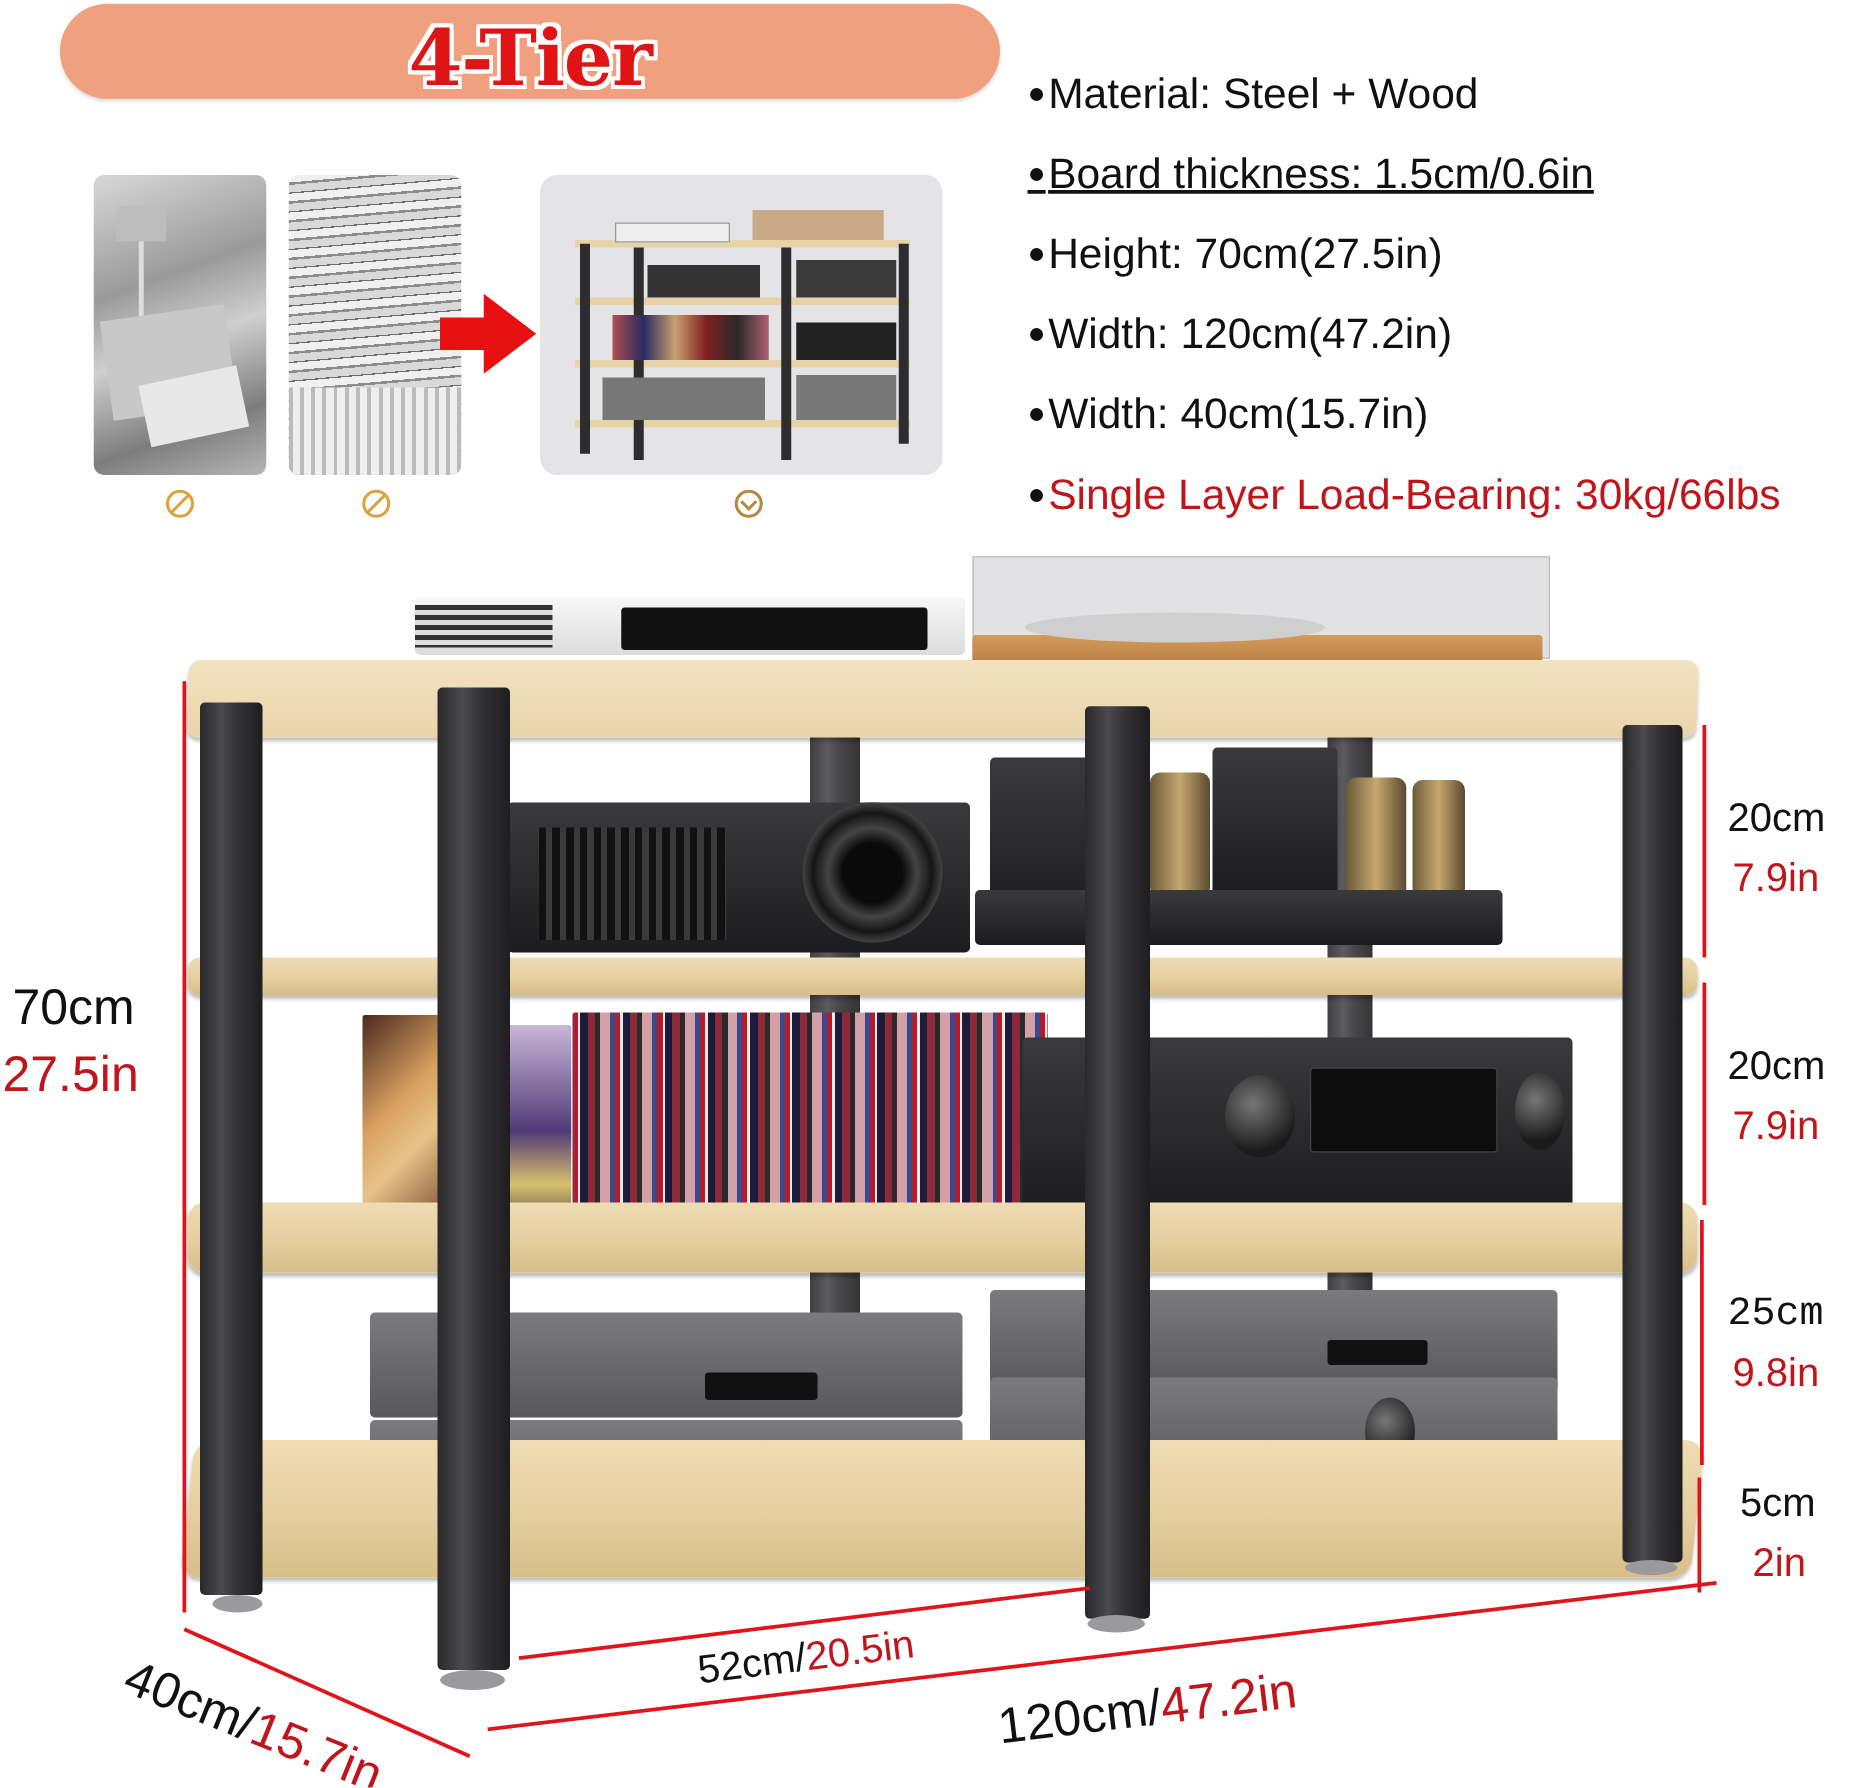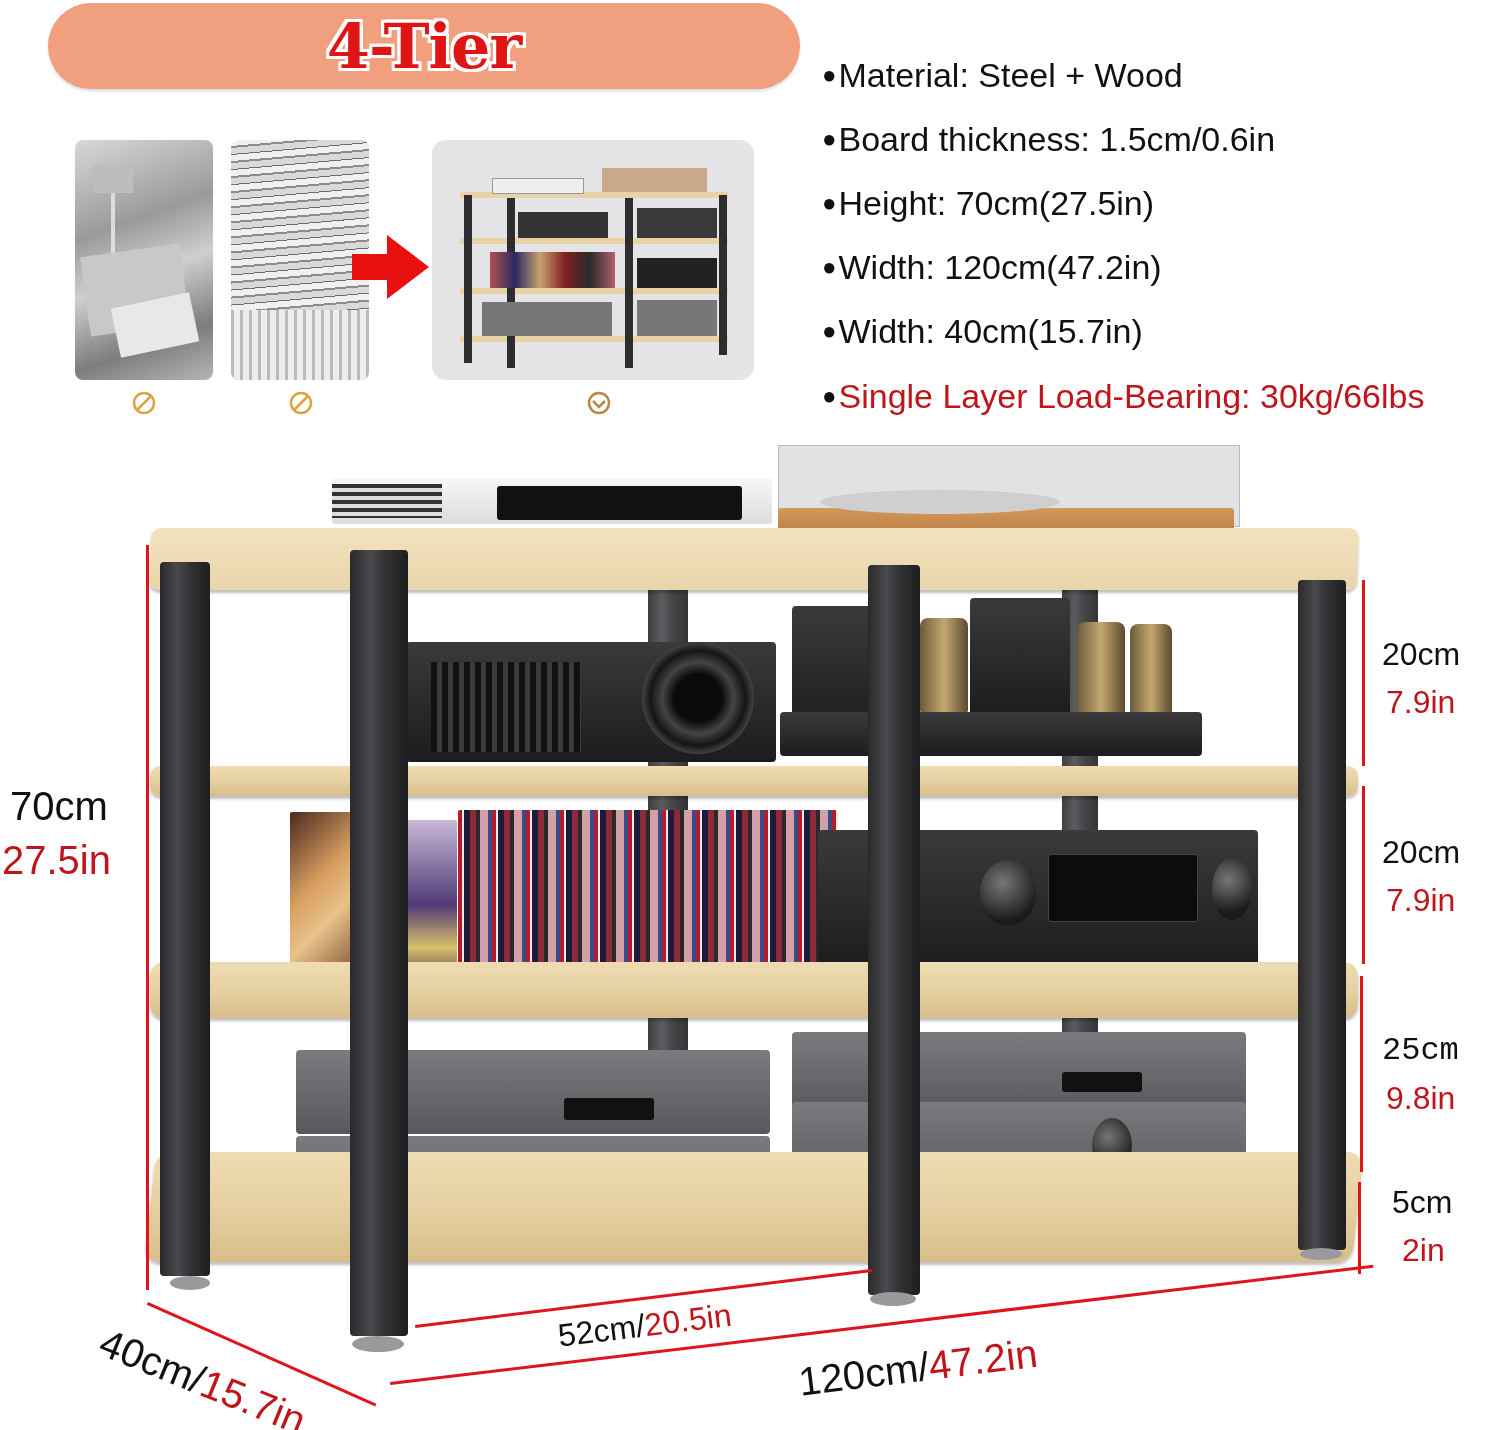--- a/index.html
+++ b/index.html
@@ -1,20 +1,20 @@
 <!DOCTYPE html>
 <html><head>
 <meta charset="utf-8">
 <style>
   html, body { margin: 0; padding: 0; background: #ffffff; }
   body { width: 1500px; height: 1430px; position: relative; overflow: hidden; font-family: "Liberation Sans", sans-serif; }
   .abs { position: absolute; }
 
   
-  .title-banner { left: 48px; top: 3px; width: 752px; height: 86px; background: #f0a07e; border-radius: 44px; box-shadow: 0 2px 3px rgba(0,0,0,0.15); }
+  .title-banner { left: 48px; top: 3px; width: 752px; height: 76px; background: #f0a07e; border-radius: 44px; box-shadow: 0 2px 3px rgba(0,0,0,0.15); }
   .title-text { left: 0; top: 0; width: 752px; height: 86px; display: flex; align-items: center; justify-content: center; gap: 20px; font-family: "DejaVu Serif", serif; font-weight: bold; font-size: 62px; letter-spacing: -1px; }
   .title-red { color: #e01414; text-shadow: -3px -3px 0 #fff, 3px -3px 0 #fff, -3px 3px 0 #fff, 3px 3px 0 #fff, 0 3px 0 #fff, 0 -3px 0 #fff, 3px 0 0 #fff, -3px 0 0 #fff; }
   .title-black { color: #0a0a0a; text-shadow: -3px -3px 0 #fff, 3px -3px 0 #fff, -3px 3px 0 #fff, 3px 3px 0 #fff, 0 3px 0 #fff, 0 -3px 0 #fff, 3px 0 0 #fff, -3px 0 0 #fff; }
 
   
   .photo { border-radius: 8px; overflow: hidden; }
   .photo-clutter { background: linear-gradient(160deg, #d8d8d8 0%, #9a9a9a 35%, #cfcfcf 55%, #7d7d7d 80%, #b5b5b5 100%); }
   .photo-papers { background: repeating-linear-gradient(175deg, #f0f0f0 0 6px, #8c8c8c 6px 8px, #d9d9d9 8px 14px, #6d6d6d 14px 15px); }
   .photo-stand { background: #e4e4e6; border-radius: 14px; }
   .arrow-shaft { background: #e81010; }
@@ -99,21 +99,21 @@
 <svg class="abs status-icon" style="left:288px; top:390px;" viewBox="0 0 26 26">
   <circle cx="13" cy="13" r="10" fill="none" stroke="#d9a441" stroke-width="2.5"></circle>
   <line x1="6" y1="20" x2="20" y2="6" stroke="#d9a441" stroke-width="2.5"></line>
 </svg>
 <svg class="abs status-icon" style="left:586px; top:390px;" viewBox="0 0 26 26">
   <circle cx="13" cy="13" r="10" fill="none" stroke="#b48a45" stroke-width="2.5"></circle>
   <polyline points="7,11 13,17 19,11" fill="none" stroke="#b48a45" stroke-width="2.5"></polyline>
 </svg>
 
 <div class="abs spec" style="top:56px;"><span class="bullet">●</span><span>Material: Steel + Wood</span></div>
-<div class="abs spec" style="top:120px;"><span class="bullet">●</span><span>Board thickness: 1.5cm/0.6in</span></div>
+<div class="abs spec" style="top:120px;text-decoration:underline;"><span class="bullet">●</span><span>Board thickness: 1.5cm/0.6in</span></div>
 <div class="abs spec" style="top:184px;"><span class="bullet">●</span><span>Height: 70cm(27.5in)</span></div>
 <div class="abs spec" style="top:248px;"><span class="bullet">●</span><span>Width: 120cm(47.2in)</span></div>
 <div class="abs spec" style="top:312px;"><span class="bullet">●</span><span>Width: 40cm(15.7in)</span></div>
 <div class="abs spec red" style="top:377px;"><span class="bullet">●</span><span>Single Layer Load-Bearing: 30kg/66lbs</span></div>
 
 <div class="abs" style="left:0; top:0; width:1500px; height:1430px;">
 
   <div class="abs pole" style="left:648px; top:570px; width:40px; height:520px; opacity:0.9;"></div>
   <div class="abs pole" style="left:1062px; top:580px; width:36px; height:470px; opacity:0.9;"></div>
 

